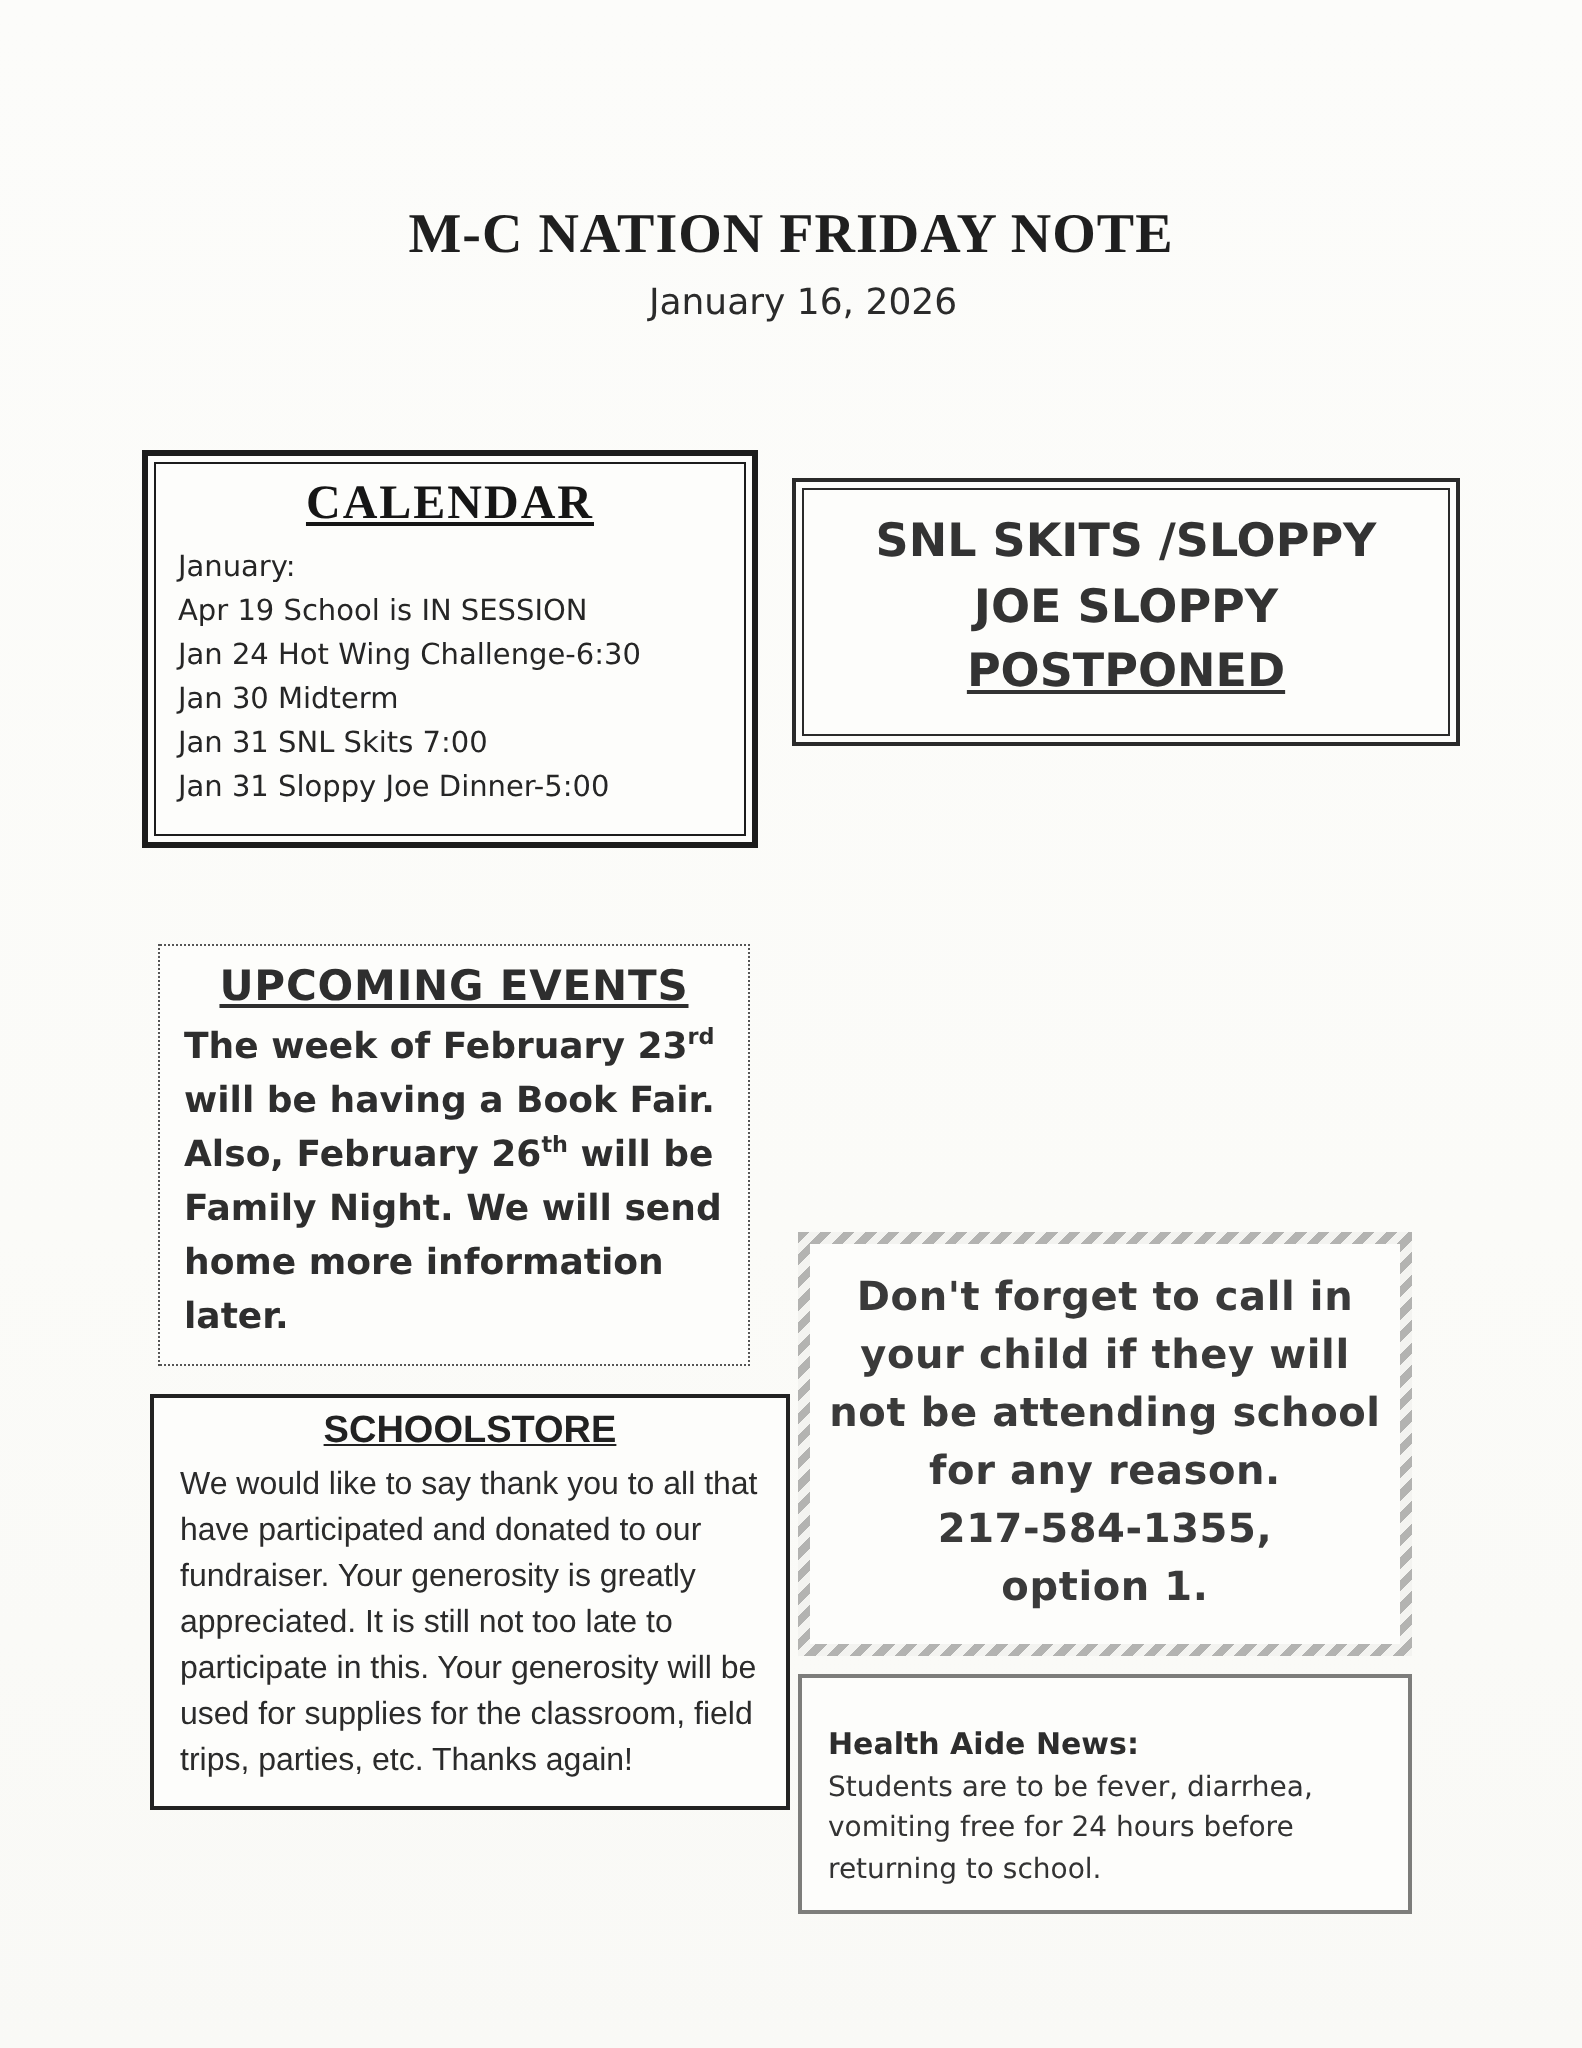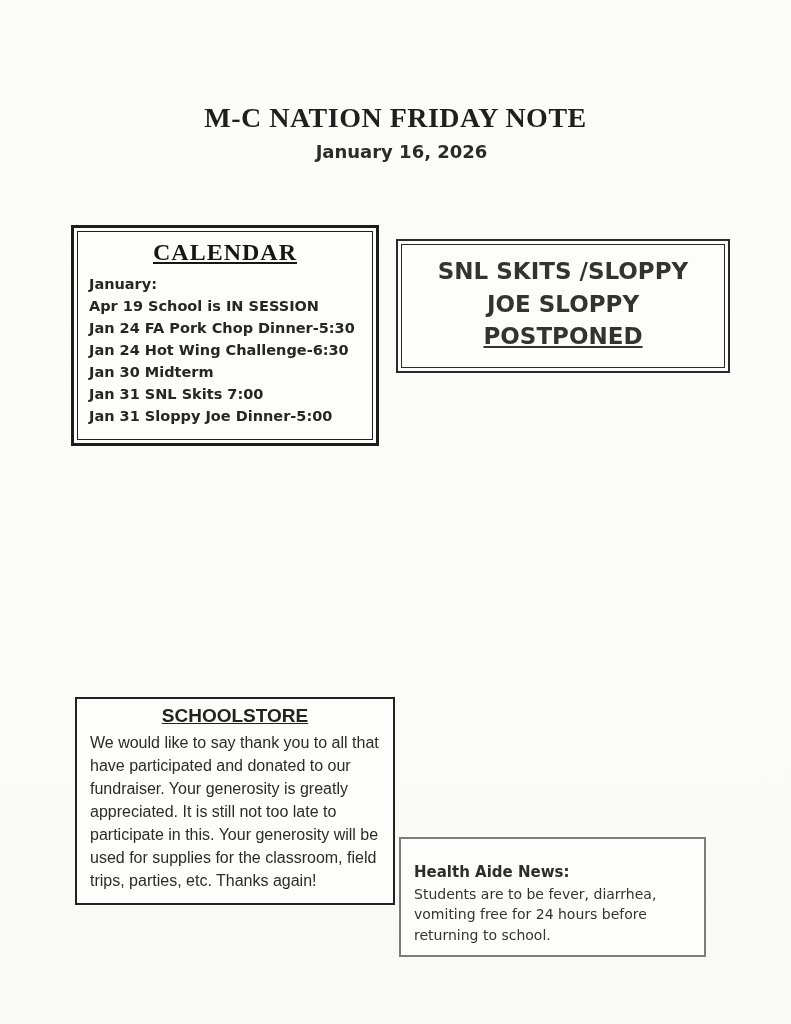--- a/index.html
+++ b/index.html
@@ -16,34 +16,34 @@
     overflow: hidden;
   }
 
   
   .header { position: absolute; top: 102px; left: 0; width: 100%; text-align: center; }
   .header h1 {
     font-family: "Liberation Serif", serif;
     font-size: 28px; font-weight: bold; color: #1f1f1f; letter-spacing: 0.5px;
   }
   .header .sub  { margin-top: 10px; font-size: 18px; font-weight: bold; color: #2b2b2b; }
-  .header .date { margin-top: 7px;  font-size: 18px; font-weight: bold; color: #2b2b2b; margin-left: 12px; }
+  .header .date { margin-top: 7px;  font-size: 18px; font-weight: normal; color: #2b2b2b; margin-left: 12px; }
 
   
   .calendar {
     position: absolute; left: 71px; top: 225px; width: 308px;
     border: 3px solid #1c1c1c; padding: 3px; background: #fdfdfb;
   }
   .calendar-inner { border: 1px solid #1c1c1c; padding: 7px 11px 12px; }
   .calendar-title {
     text-align: center; font-family: "Liberation Serif", serif;
     font-size: 24px; font-weight: bold; letter-spacing: 1px;
     text-decoration: underline; color: #161616; margin-bottom: 7px;
   }
-  .calendar-line { font-size: 14.5px; font-weight: bold; line-height: 1.52; color: #262626; }
+  .calendar-line { font-size: 14.5px; font-weight: normal; line-height: 1.52; color: #262626; }
 
   
   .snl {
     position: absolute; left: 396px; top: 239px; width: 334px;
     border: 2px solid #2a2a2a; padding: 3px; background: #fdfdfb;
   }
   .snl-inner { border: 1px solid #2a2a2a; padding: 10px 12px 14px; }
   .snl-title { text-align: center; font-size: 23px; font-weight: bold; color: #333; line-height: 1.42; }
   .snl-title .tline { display: block; }
   .snl-title .underline { text-decoration: underline; }
@@ -99,43 +99,51 @@
   <header class="header">
     <h1>M-C NATION FRIDAY NOTE</h1>
     <div class="date">January 16, 2026</div>
   </header>
 
   <section class="calendar">
     <div class="calendar-inner">
       <h2 class="calendar-title">CALENDAR</h2>
       <div class="calendar-line">January:</div>
       <div class="calendar-line">Apr 19 School is IN SESSION</div>
-      <div class="calendar-line">Jan 24 FA Pork Chop Dinner-5:30</div>
       <div class="calendar-line">Jan 24 Hot Wing Challenge-6:30</div>
       <div class="calendar-line">Jan 30 Midterm</div>
       <div class="calendar-line">Jan 31 SNL Skits 7:00</div>
       <div class="calendar-line">Jan 31 Sloppy Joe Dinner-5:00</div>
     </div>
   </section>
 
   <section class="snl">
     <div class="snl-inner">
       <h2 class="snl-title">
         <span class="tline">SNL SKITS /SLOPPY</span>
         <span class="tline">JOE SLOPPY</span>
         <span class="tline underline">POSTPONED</span>
       </h2>
     </div>
   </section>
 
+  <section class="upcoming">
+    <h2 class="upcoming-title">UPCOMING EVENTS</h2>
+    <p class="upcoming-body"><span>The week of February 23</span><sup>rd</sup><span> will be having a Book Fair. Also, February 26</span><sup>th</sup><span> will be Family Night. We will send home more information later.</span></p>
+  </section>
 
   <section class="store">
     <h2 class="store-title">SCHOOLSTORE</h2>
     <p class="store-body">We would like to say thank you to all that have participated and donated to our fundraiser. Your generosity is greatly appreciated. It is still not too late to participate in this. Your generosity will be used for supplies for the classroom, field trips, parties, etc. Thanks again!</p>
   </section>
 
+  <section class="callin">
+    <p class="callin-text">Don't forget to call in your child if they will not be attending school for any reason.</p>
+    <div class="callin-text">217-584-1355,</div>
+    <div class="callin-text">option 1.</div>
+  </section>
 
   <section class="health">
     <div class="health-title">Health Aide News:</div>
     <p class="health-body">Students are to be fever, diarrhea, vomiting free for 24 hours before returning to school.</p>
   </section>
 
 </div>
 
 </body></html>

